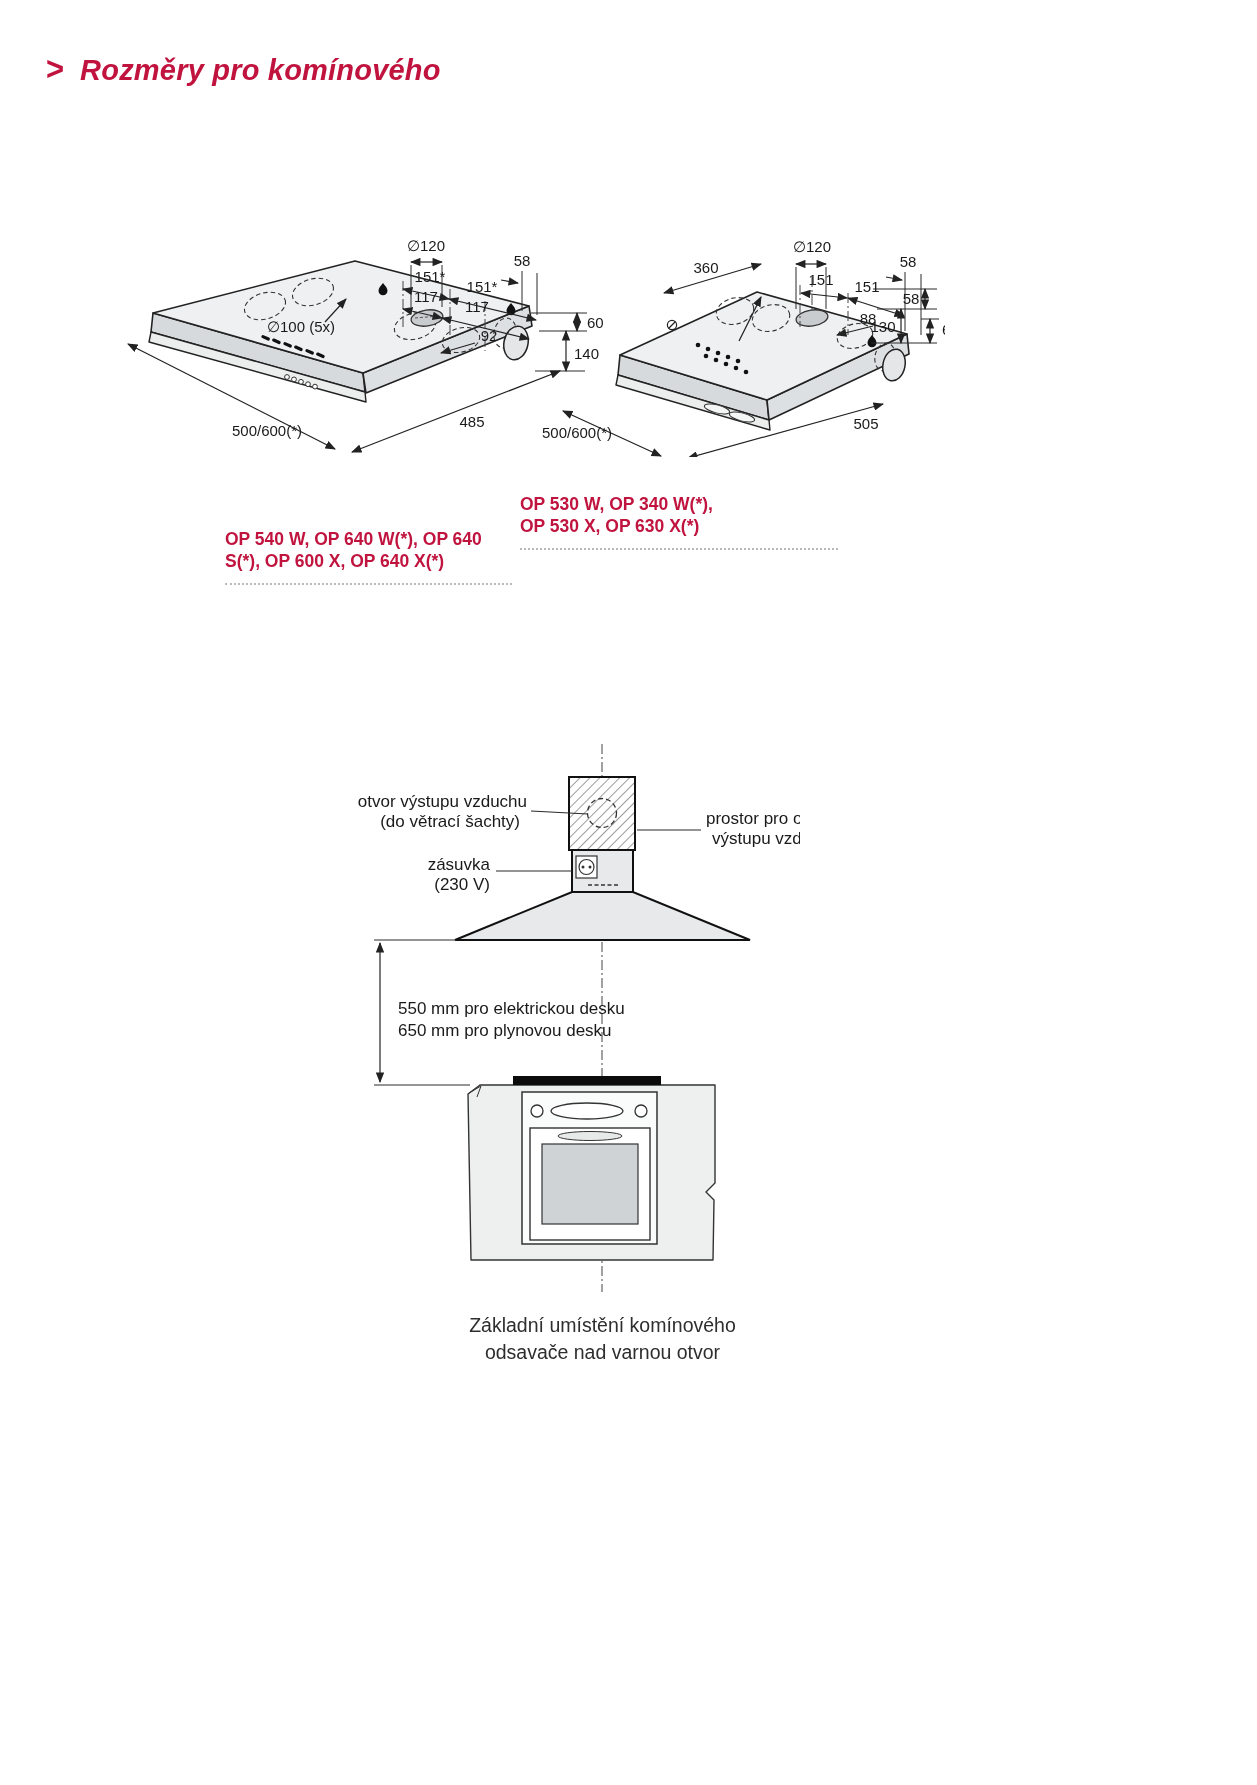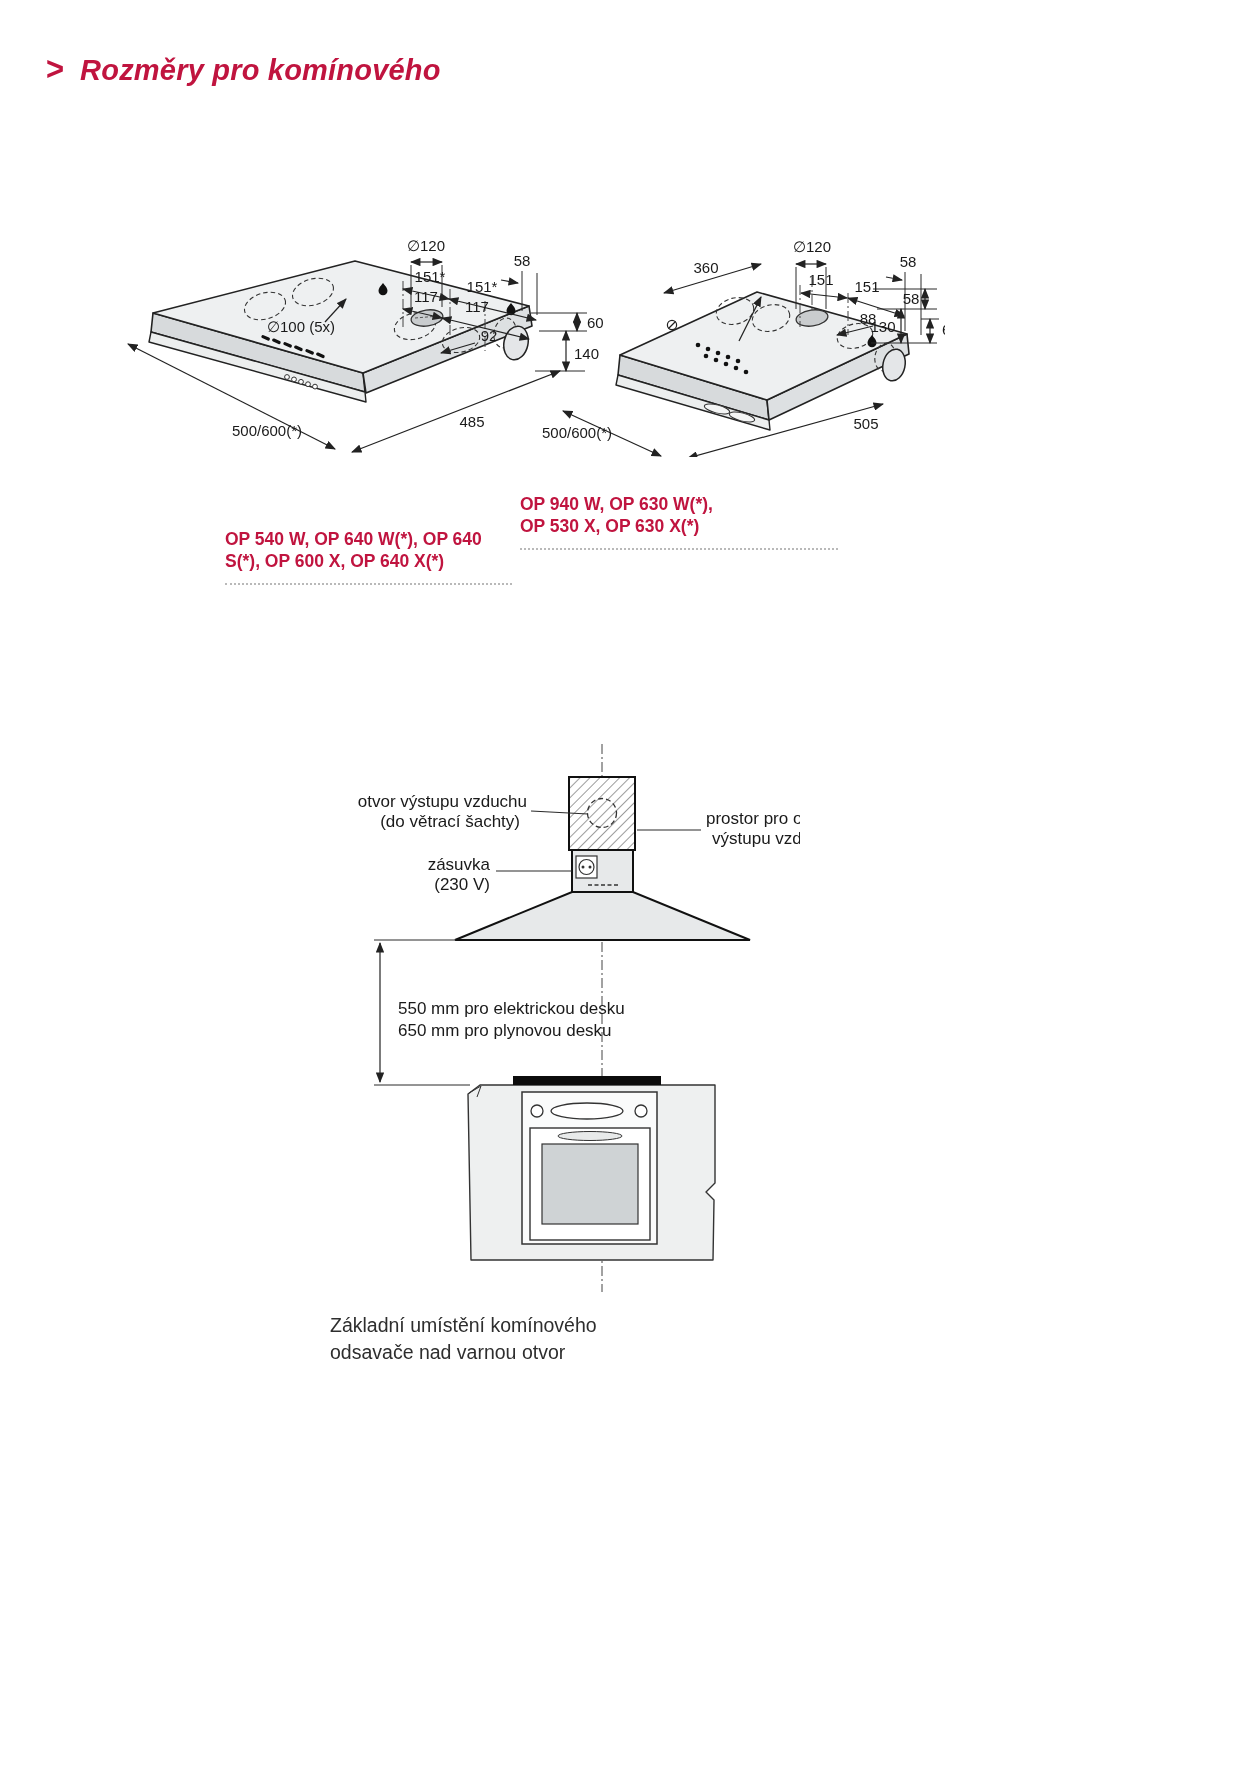--- a/index.html
+++ b/index.html
@@ -5,21 +5,21 @@
   html,body{margin:0;padding:0;background:#ffffff;}
   .page{position:relative;width:1257px;height:1785px;background:#fff;overflow:hidden;
         font-family:"Liberation Sans",sans-serif;color:#1c1c1c;}
   .titlebar{position:absolute;left:46px;top:52px;display:flex;align-items:baseline;gap:16px;}
   .chev{font-size:31px;font-weight:bold;color:#c0143f;transform:scaleY(1.05);}
   .title{font-size:29px;font-weight:bold;font-style:italic;color:#c0143f;letter-spacing:.2px;}
   .models{position:absolute;font-size:17.5px;font-weight:bold;color:#c0143f;line-height:22px;
           padding-bottom:11px;border-bottom:2px dotted #b9b9b9;}
   .models.left{left:225px;top:483px;width:287px;margin-top:45px;}
   .models.right{left:520px;top:493px;width:318px;}
-  .caption{position:absolute;left:330px;top:1312px;width:545px;text-align:left;
+  .caption{position:absolute;left:330px;top:1312px;width:545px;text-align:center;
            font-size:19.5px;line-height:27px;color:#2e2e2e;}
   .pagenum{position:absolute;left:46px;top:1810px;font-size:16.5px;color:#3c3c3c;}
   svg text{font-family:"Liberation Sans",sans-serif;fill:#1a1a1a;}
   svg .dim{font-size:15px;}
   svg .lbl{font-size:17px;}
   .thin{stroke:#2a2a2a;stroke-width:1;}
   .med{stroke:#2a2a2a;stroke-width:1.2;fill:none;}
   .dimline{stroke:#222;stroke-width:1.2;fill:none;}
   .dashdot{stroke:#444;stroke-width:1;fill:none;stroke-dasharray:10 3 2 3;}
   .dashel{stroke:#333;stroke-width:1.1;fill:none;stroke-dasharray:4.5 3;}
@@ -188,21 +188,21 @@
       <text class="dim" x="751" y="244" text-anchor="middle">505</text>
       <text class="dim" x="462" y="253" text-anchor="middle">500/600(*)</text>
     </g>
   </svg>
 
   <div class="models left">
     <div>OP 540 W, OP 640 W(*), OP 640</div>
     <div>S(*), OP 600 X, OP 640 X(*)</div>
   </div>
   <div class="models right">
-    <div>OP 940 W, OP 630 W(*),</div>
+    <div>OP 530 W, OP 340 W(*),</div>
     <div>OP 530 X, OP 630 X(*)</div>
   </div>
 
   <svg style="position:absolute;left:330px;top:740px;" width="470" height="560" viewBox="0 0 470 560">
     <defs>
       <pattern id="hatch" patternUnits="userSpaceOnUse" width="7" height="7" patternTransform="rotate(45)">
         <rect width="7" height="7" fill="#fff"></rect>
         <line x1="0" y1="0" x2="0" y2="7" stroke="#666" stroke-width="1.3"></line>
       </pattern>
       <marker id="ar2" viewBox="0 0 10 8" refX="9" refY="4" markerWidth="9" markerHeight="7" orient="auto-start-reverse">

